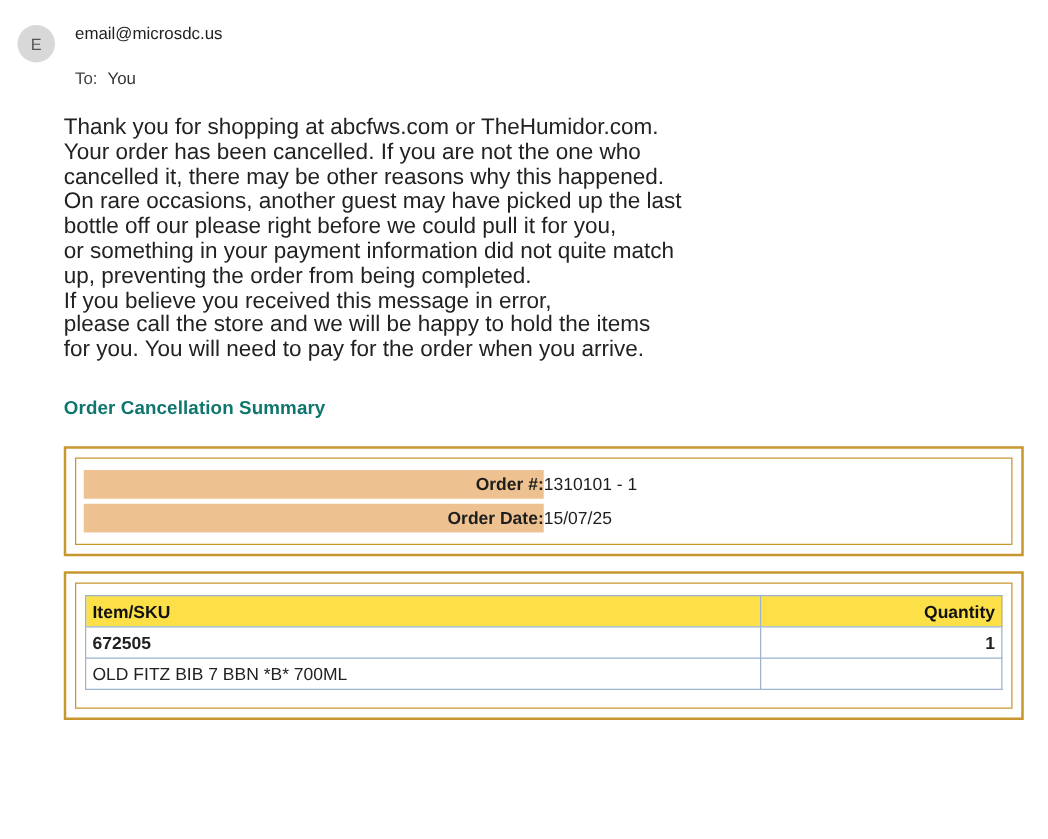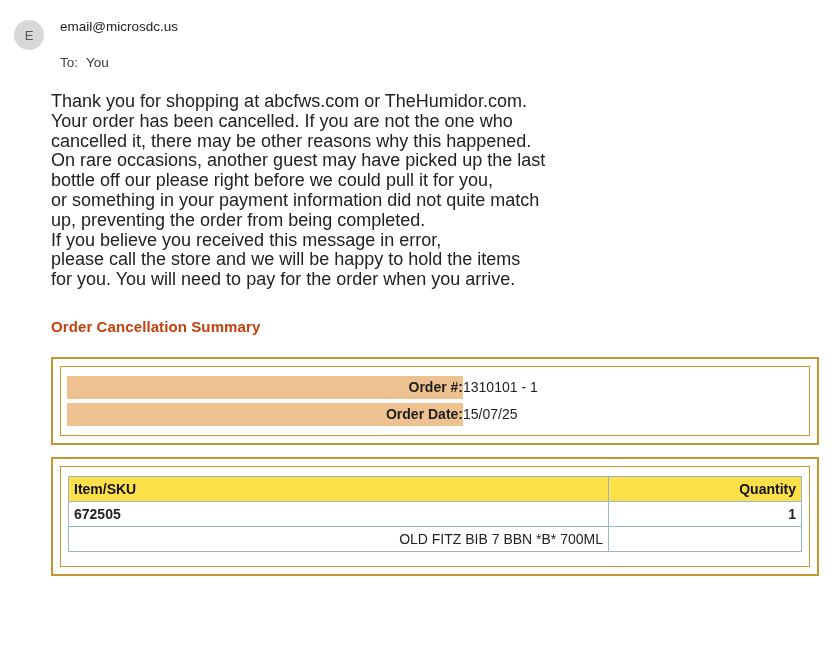--- a/index.html
+++ b/index.html
@@ -78,21 +78,21 @@
     line-height: 19.8px;
   }
   .para .line {
     display: block;
     white-space: pre;
   }
 
   .section-title {
     font-size: 15px;
     font-weight: bold;
-    color: #c2410c;
+    color: #0f766e;
     margin-top: 28px;
     letter-spacing: 0.1px;
   }
 
   
   .order-box {
     margin-top: 22px;
     margin-right: 19px;
     border: 2px solid #c8962e;
     padding: 7px;
@@ -109,21 +109,21 @@
     font-size: 14px;
     padding: 0;
     height: 23px;
     vertical-align: middle;
   }
   td.field-label {
     background: #eec290;
     text-align: right;
     font-weight: bold;
     padding-right: 4px;
-    width: 396px;
+    width: 368px;
     color: #1d1d1d;
   }
   td.field-value {
     padding-left: 6px;
     color: #1d1d1d;
   }
   tr.spacer td {
     height: 4px;
     background: transparent;
   }
@@ -157,21 +157,20 @@
     font-weight: bold;
     color: #111111;
   }
   th.col-item, td.col-item { text-align: left; }
   th.col-qty, td.col-qty { text-align: right; width: 182px; }
   td.sku {
     font-weight: bold;
   }
   td.desc {
     font-weight: normal;
-    text-align: right;
   }
 </style>
 </head>
 <body>
 
 <div class="email-wrap">
 
   <div class="header">
     <div class="avatar">E</div>
     <div class="header-text">

